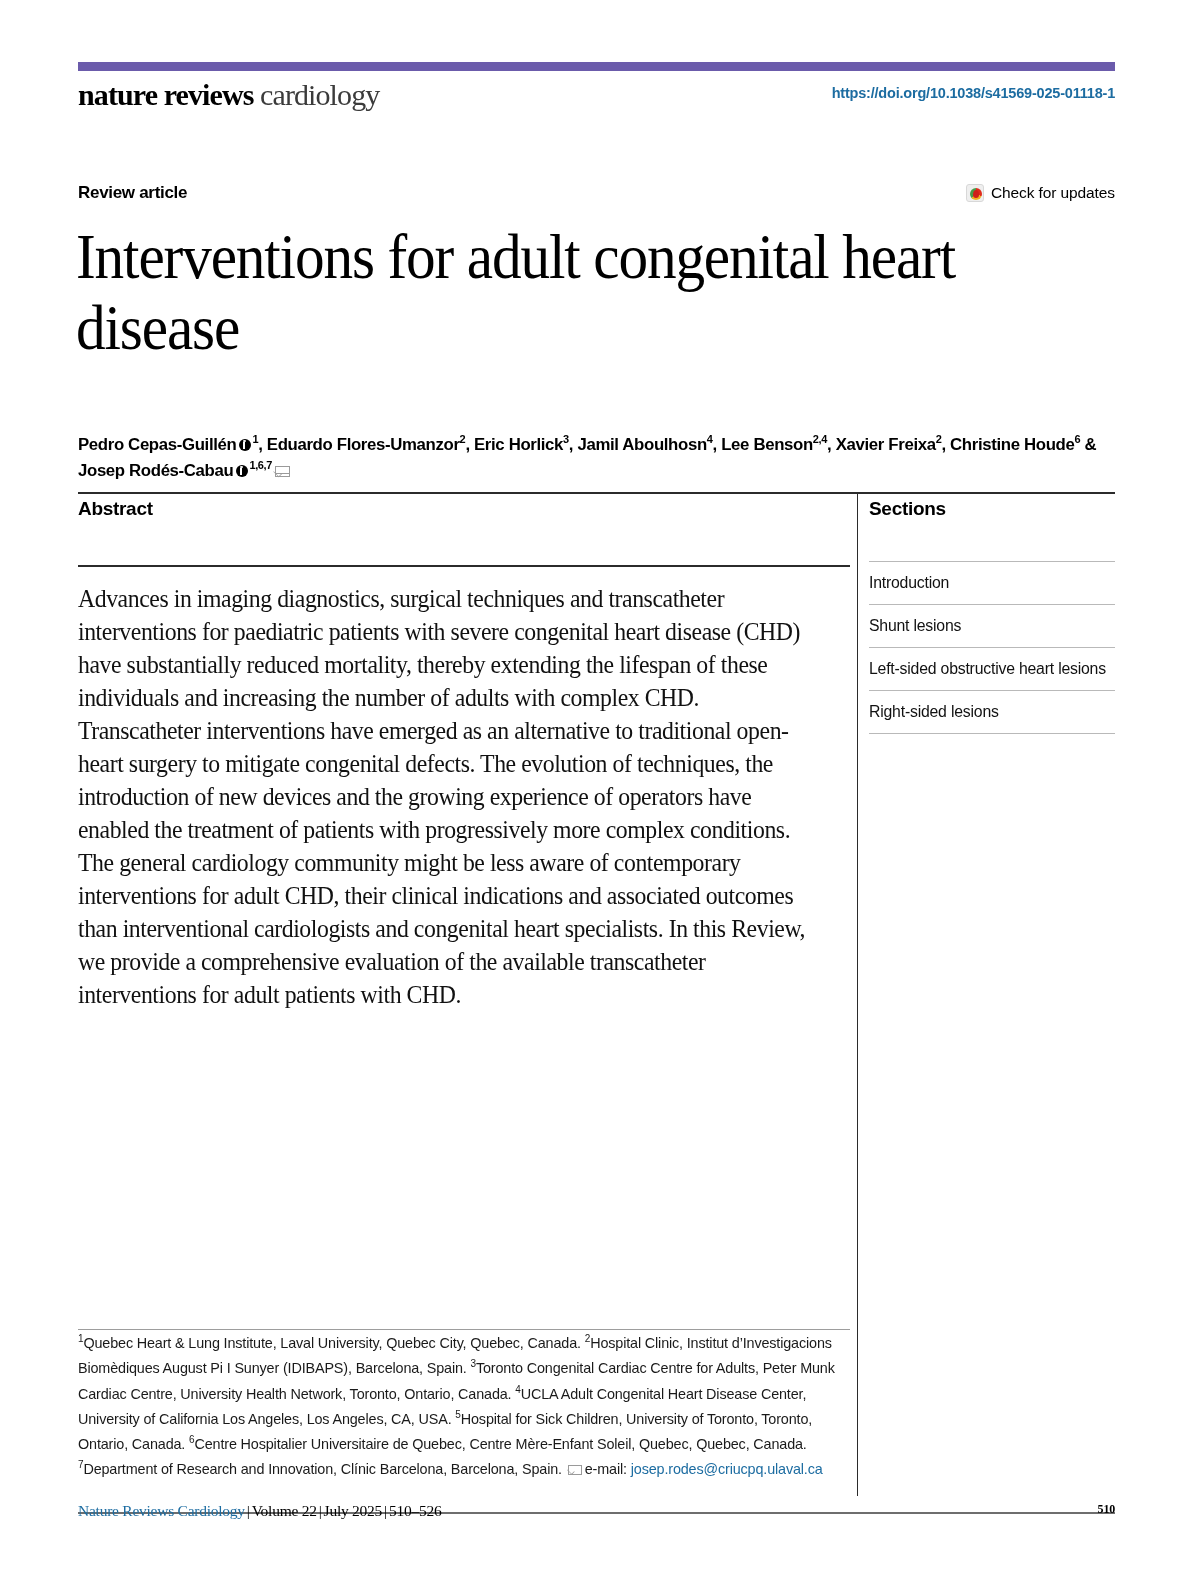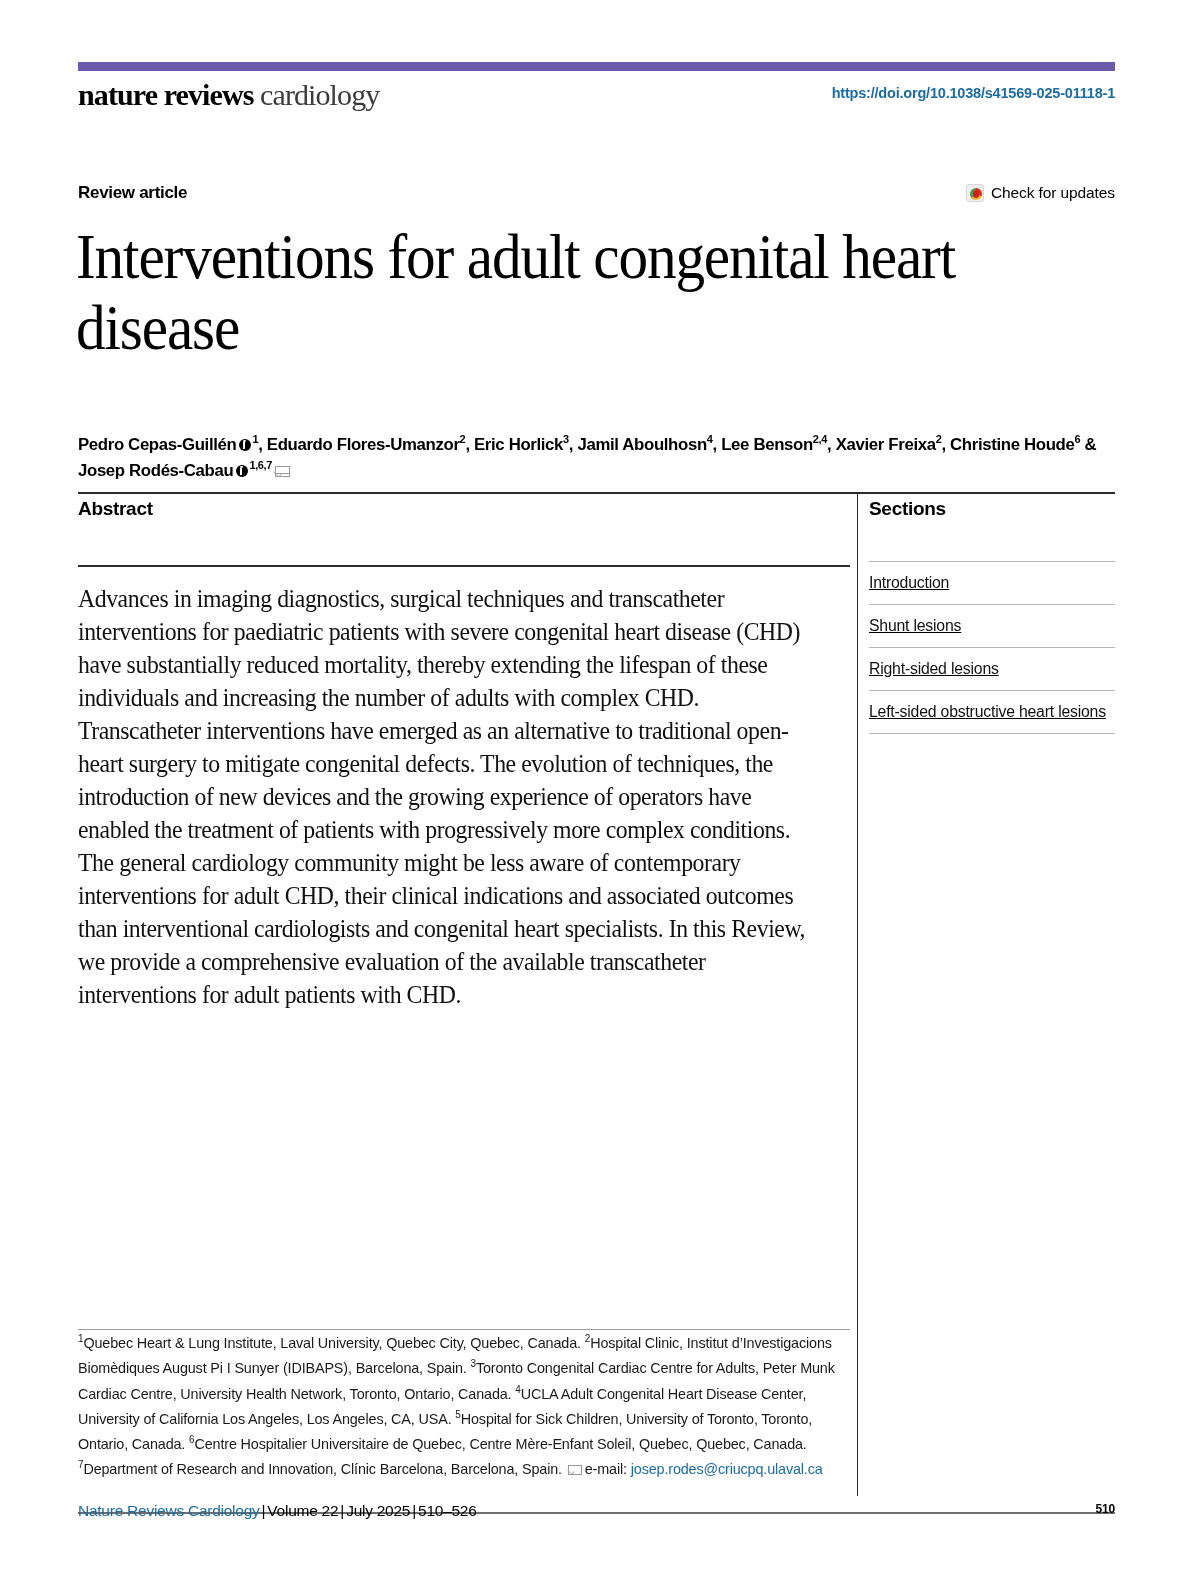--- a/index.html
+++ b/index.html
@@ -286,21 +286,20 @@
     font-weight: bold;
     letter-spacing: -0.3px;
     margin: 0 0 0 0;
     color: #000;
   }
   .sections-list {
     list-style: none;
     margin: 0;
     padding: 0;
     margin-top: 41px;
-    text-decoration: underline;
   }
   .sections-list li {
     border-top: 1px solid #b9b9b9;
     padding: 10px 0 10px 0;
     font-size: 15.8px;
     line-height: 22px;
     letter-spacing: -0.2px;
     color: #111;
     cursor: pointer;
   }
@@ -365,20 +364,21 @@
     width: 1037px;
     height: 2px;
     background: #6e6e6e;
   }
   .footer {
     position: absolute;
     left: 78px;
     top: 1502px;
     width: 1037px;
     height: 26px;
+    font-family: Liberation Serif, serif;
   }
   .footer-left {
     position: absolute;
     left: 0;
     top: 0;
     font-size: 15.5px;
     letter-spacing: -0.25px;
     white-space: nowrap;
     color: #000;
   }
@@ -440,22 +440,22 @@
     <h2 class="abstract-heading">Abstract</h2>
     <div class="abstract-rule"></div>
     <p class="abstract-body">Advances in imaging diagnostics, surgical techniques and transcatheter interventions for paediatric patients with severe congenital heart disease (CHD) have substantially reduced mortality, thereby extending the lifespan of these individuals and increasing the number of adults with complex CHD. Transcatheter interventions have emerged as an alternative to traditional open-heart surgery to mitigate congenital defects. The evolution of techniques, the introduction of new devices and the growing experience of operators have enabled the treatment of patients with progressively more complex conditions. The general cardiology community might be less aware of contemporary interventions for adult CHD, their clinical indications and associated outcomes than interventional cardiologists and congenital heart specialists. In this Review, we provide a comprehensive evaluation of the available transcatheter interventions for adult patients with CHD.</p>
   </div>
 
   <div class="sections-col">
     <h2 class="sections-heading">Sections</h2>
     <ul class="sections-list">
       <li>Introduction</li>
       <li>Shunt lesions</li>
+      <li>Left-sided obstructive heart lesions</li>
       <li>Right-sided lesions</li>
-      <li>Left-sided obstructive heart lesions</li>
     </ul>
   </div>
 
   <div class="affil-rule"></div>
   <div class="affiliations">
     <span><sup>1</sup>Quebec Heart &amp; Lung Institute, Laval University, Quebec City, Quebec, Canada. </span><span><sup>2</sup>Hospital Clinic, Institut d’Investigacions Biomèdiques August Pi I Sunyer (IDIBAPS), Barcelona, Spain. </span><span><sup>3</sup>Toronto Congenital Cardiac Centre for Adults, Peter Munk Cardiac Centre, University Health Network, Toronto, Ontario, Canada. </span><span><sup>4</sup>UCLA Adult Congenital Heart Disease Center, University of California Los Angeles, Los Angeles, CA, USA. </span><span><sup>5</sup>Hospital for Sick Children, University of Toronto, Toronto, Ontario, Canada. </span><span><sup>6</sup>Centre Hospitalier Universitaire de Quebec, Centre Mère-Enfant Soleil, Quebec, Quebec, Canada. </span><span><sup>7</sup>Department of Research and Innovation, Clínic Barcelona, Barcelona, Spain. </span><span class="envelope-small"></span><span>e-mail:</span> <a class="email-link" href="#">josep.rodes@criucpq.ulaval.ca</a>
   </div>
 
   <div class="footer-rule"></div>
   <div class="footer">

